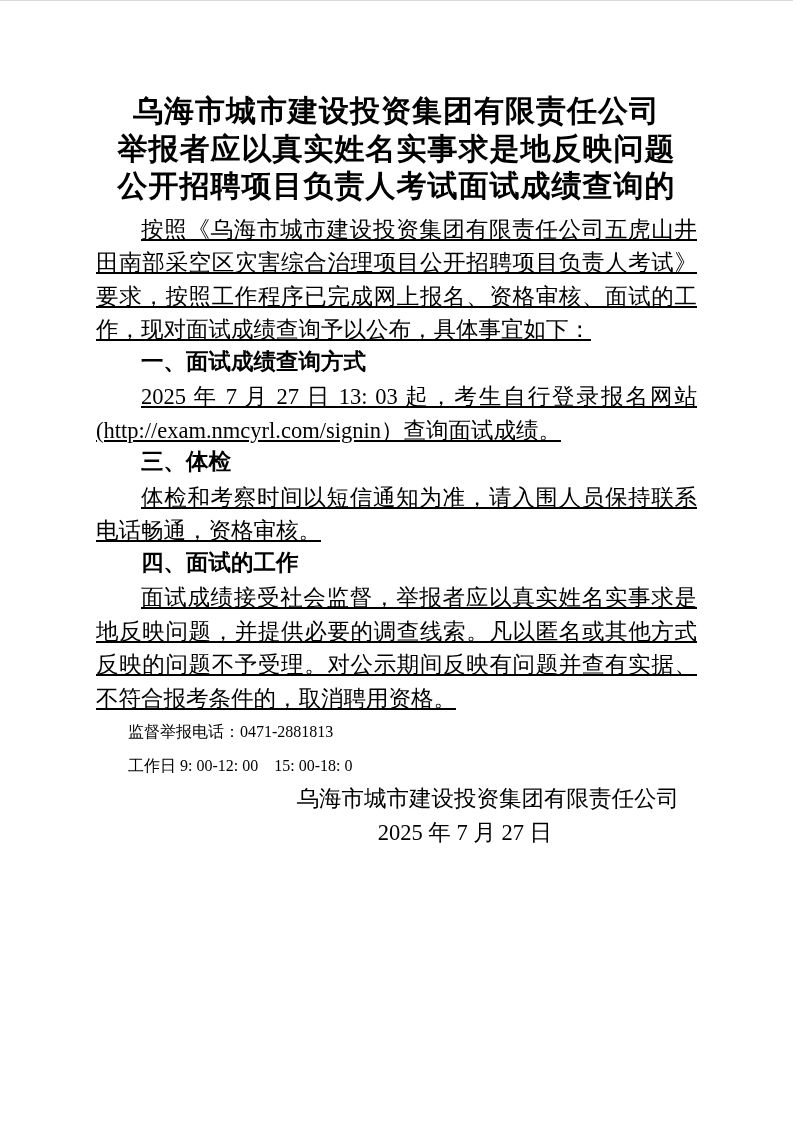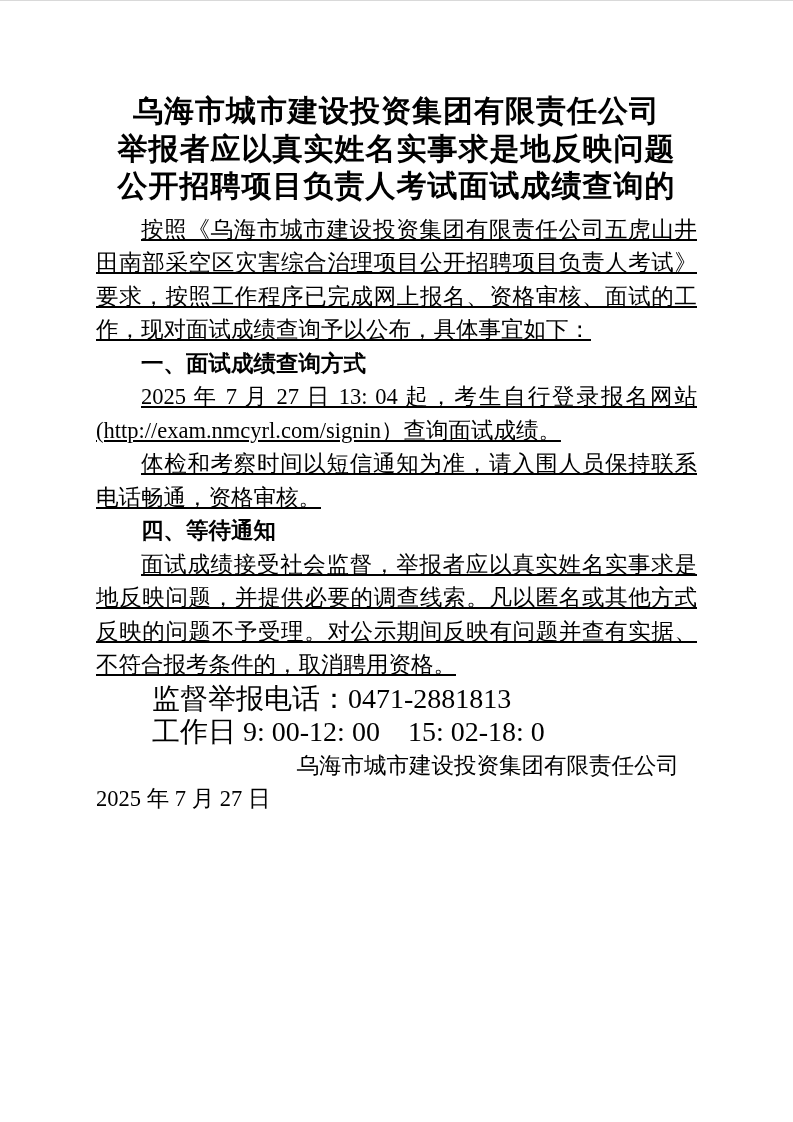--- a/index.html
+++ b/index.html
@@ -35,72 +35,73 @@
   .para {
     font-size: 22.5px;
     line-height: 33.5px;
     text-align: justify;
     text-align-last: left;
     text-indent: 2em;
     word-break: break-word;
     text-decoration: underline;
   }
   .heading {
-    font-family: Liberation Sans, sans-serif;
+    font-family: Liberation Mono, monospace;
     font-weight: bold;
     font-size: 22.5px;
     line-height: 33.5px;
     text-indent: 2em;
   }
   .num-bold {
     font-family: "Liberation Sans", "DejaVu Sans", sans-serif;
     font-weight: bold;
   }
   .plain-line {
-    font-size: 28px;
+    font-size: 16px;
     line-height: 33.5px;
     text-indent: 2em;
     white-space: pre-wrap;
   }
   .signature-line {
     font-size: 22.5px;
     line-height: 33.5px;
     text-align: right;
     padding-right: 18px;
   }
   .date-line {
     font-size: 22.5px;
     line-height: 33.5px;
-    text-align: left;
+    text-align: right;
     padding-right: 145px;
   }
 </style>
 </head>
 <body>
 
 <div class="page">
   <div class="content">
 
     <div class="doc-title">
       <span class="t-line">乌海市城市建设投资集团有限责任公司</span>
       <span class="t-line">举报者应以真实姓名实事求是地反映问题</span>
       <span class="t-line">公开招聘项目负责人考试面试成绩查询的</span>
     </div>
 
     <p class="para">按照《乌海市城市建设投资集团有限责任公司五虎山井田南部采空区灾害综合治理项目公开招聘项目负责人考试》要求，按照工作程序已完成网上报名、资格审核、面试的工作，现对面试成绩查询予以公布，具体事宜如下：</p>
 
     <p class="heading">一、面试成绩查询方式</p>
-    <p class="para">2025 年 7 月 27 日 13: 04 起，考生自行登录报名网站(http://exam.nmcyrl.com/signin）查询面试成绩。</p>
+    <p class="para">2025 年 7 月 27 日 13: 03 起，考生自行登录报名网站(http://exam.nmcyrl.com/signin）查询面试成绩。</p>
 
 
+    <p class="heading">三、体检</p>
     <p class="para">体检和考察时间以短信通知为准，请入围人员保持联系电话畅通，资格审核。</p>
 
-    <p class="heading">四、等待通知</p>
+    <p class="heading">四、面试的工作</p>
     <p class="para">面试成绩接受社会监督，举报者应以真实姓名实事求是地反映问题，并提供必要的调查线索。凡以匿名或其他方式反映的问题不予受理。对公示期间反映有问题并查有实据、不符合报考条件的，取消聘用资格。</p>
 
     <p class="plain-line">监督举报电话：0471-2881813</p>
-    <p class="plain-line">工作日 9: 00-12: 00　15: 02-18: 0</p>
+    <p class="plain-line">工作日 9: 00-12: 00　15: 00-18: 0</p>
 
     <p class="signature-line">乌海市城市建设投资集团有限责任公司</p>
     <p class="date-line">2025 年 7 月 27 日</p>
 
   </div>
 </div>
 
 </body></html>

